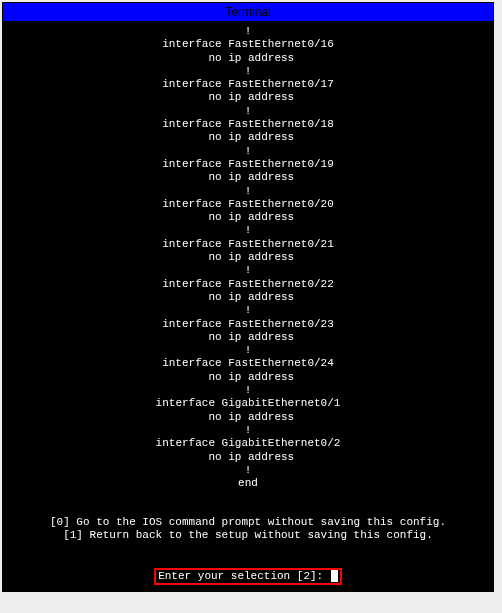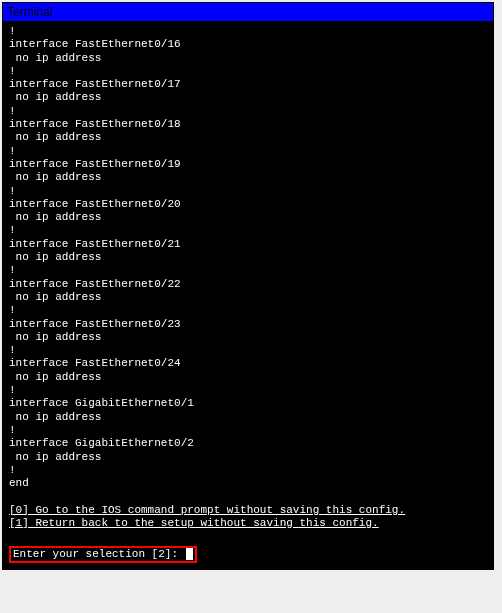--- a/index.html
+++ b/index.html
@@ -12,20 +12,21 @@
       width: 502px;
       height: 613px;
       overflow: hidden;
       font-family: "Courier New", monospace;
     }
     .terminal-window {
       margin: 2px 6px 2px 2px;
       border: 1px solid #000;
       background: #000;
       width: 492px;
+      text-align: center;
     }
     .title-bar {
       background: #0000ff;
       color: #000;
       font-family: Arial, sans-serif;
       font-size: 12px;
       padding: 2px 4px;
       height: 18px;
       line-height: 14px;
     }
@@ -35,36 +36,35 @@
       font-family: "Courier New", monospace;
       font-size: 11px;
       line-height: 13.3px;
       padding: 4px 6px 6px 6px;
       white-space: pre;
     }
     .highlight-box {
       display: inline-block;
       border: 2px solid #ff0000;
       padding: 0px 2px;
-      margin-top: 2px;
+      margin-top: 12px;
     }
     .prompt-line .label {
       color: #fff;
     }
     .cursor-cell {
       display: inline-block;
       width: 7px;
       height: 12px;
       background: #fff;
       vertical-align: text-bottom;
       margin-left: 1px;
     }
     .menu-lines {
-      margin-top: 0;
-      text-decoration: underline;
+      margin-top: 12px;
     }
   </style>
 </head>
 <body>
 
 <div class="terminal-window">
   <div class="title-bar">
     <span>Terminal</span>
   </div>
   <div class="terminal-body"><div id="iface-container"><div>!</div><div>interface FastEthernet0/16</div><div> no ip address</div><div>!</div><div>interface FastEthernet0/17</div><div> no ip address</div><div>!</div><div>interface FastEthernet0/18</div><div> no ip address</div><div>!</div><div>interface FastEthernet0/19</div><div> no ip address</div><div>!</div><div>interface FastEthernet0/20</div><div> no ip address</div><div>!</div><div>interface FastEthernet0/21</div><div> no ip address</div><div>!</div><div>interface FastEthernet0/22</div><div> no ip address</div><div>!</div><div>interface FastEthernet0/23</div><div> no ip address</div><div>!</div><div>interface FastEthernet0/24</div><div> no ip address</div><div>!</div><div>interface GigabitEthernet0/1</div><div> no ip address</div><div>!</div><div>interface GigabitEthernet0/2</div><div> no ip address</div></div><div>!</div><div>end</div>

